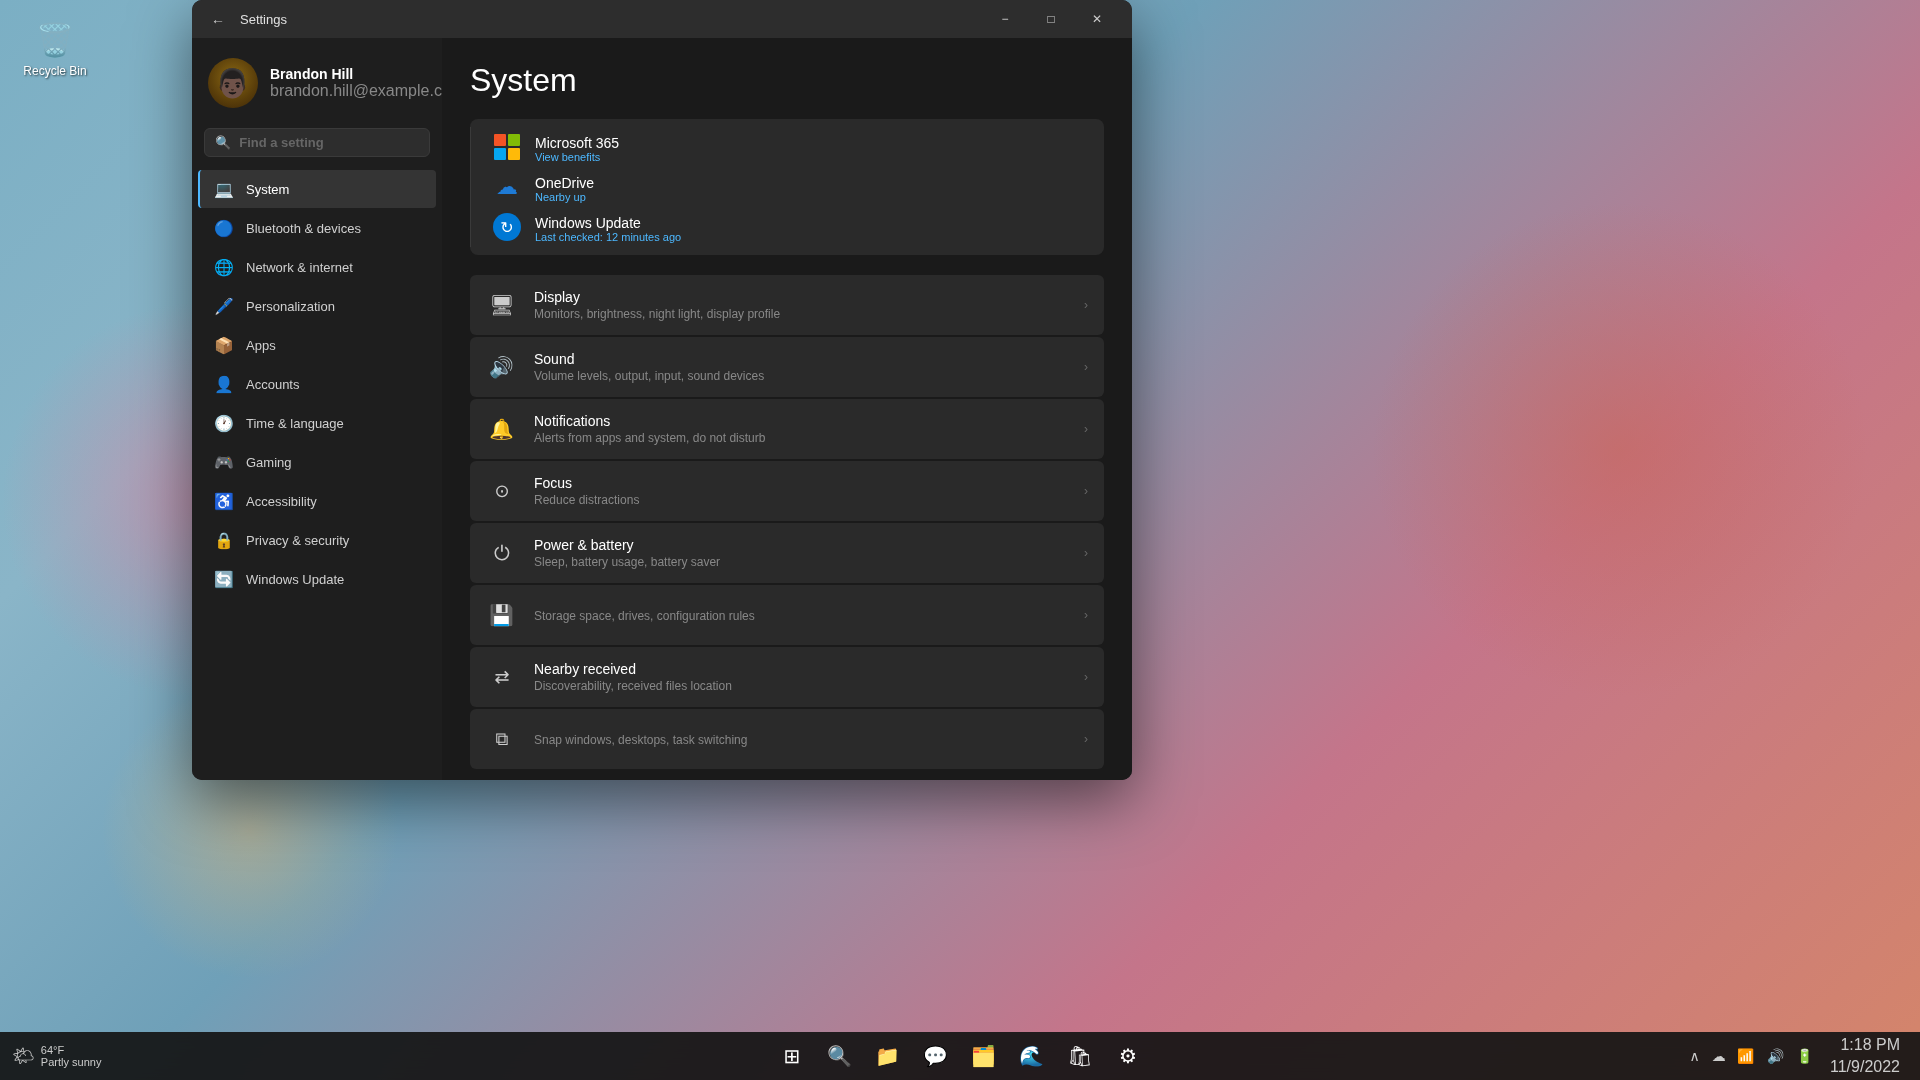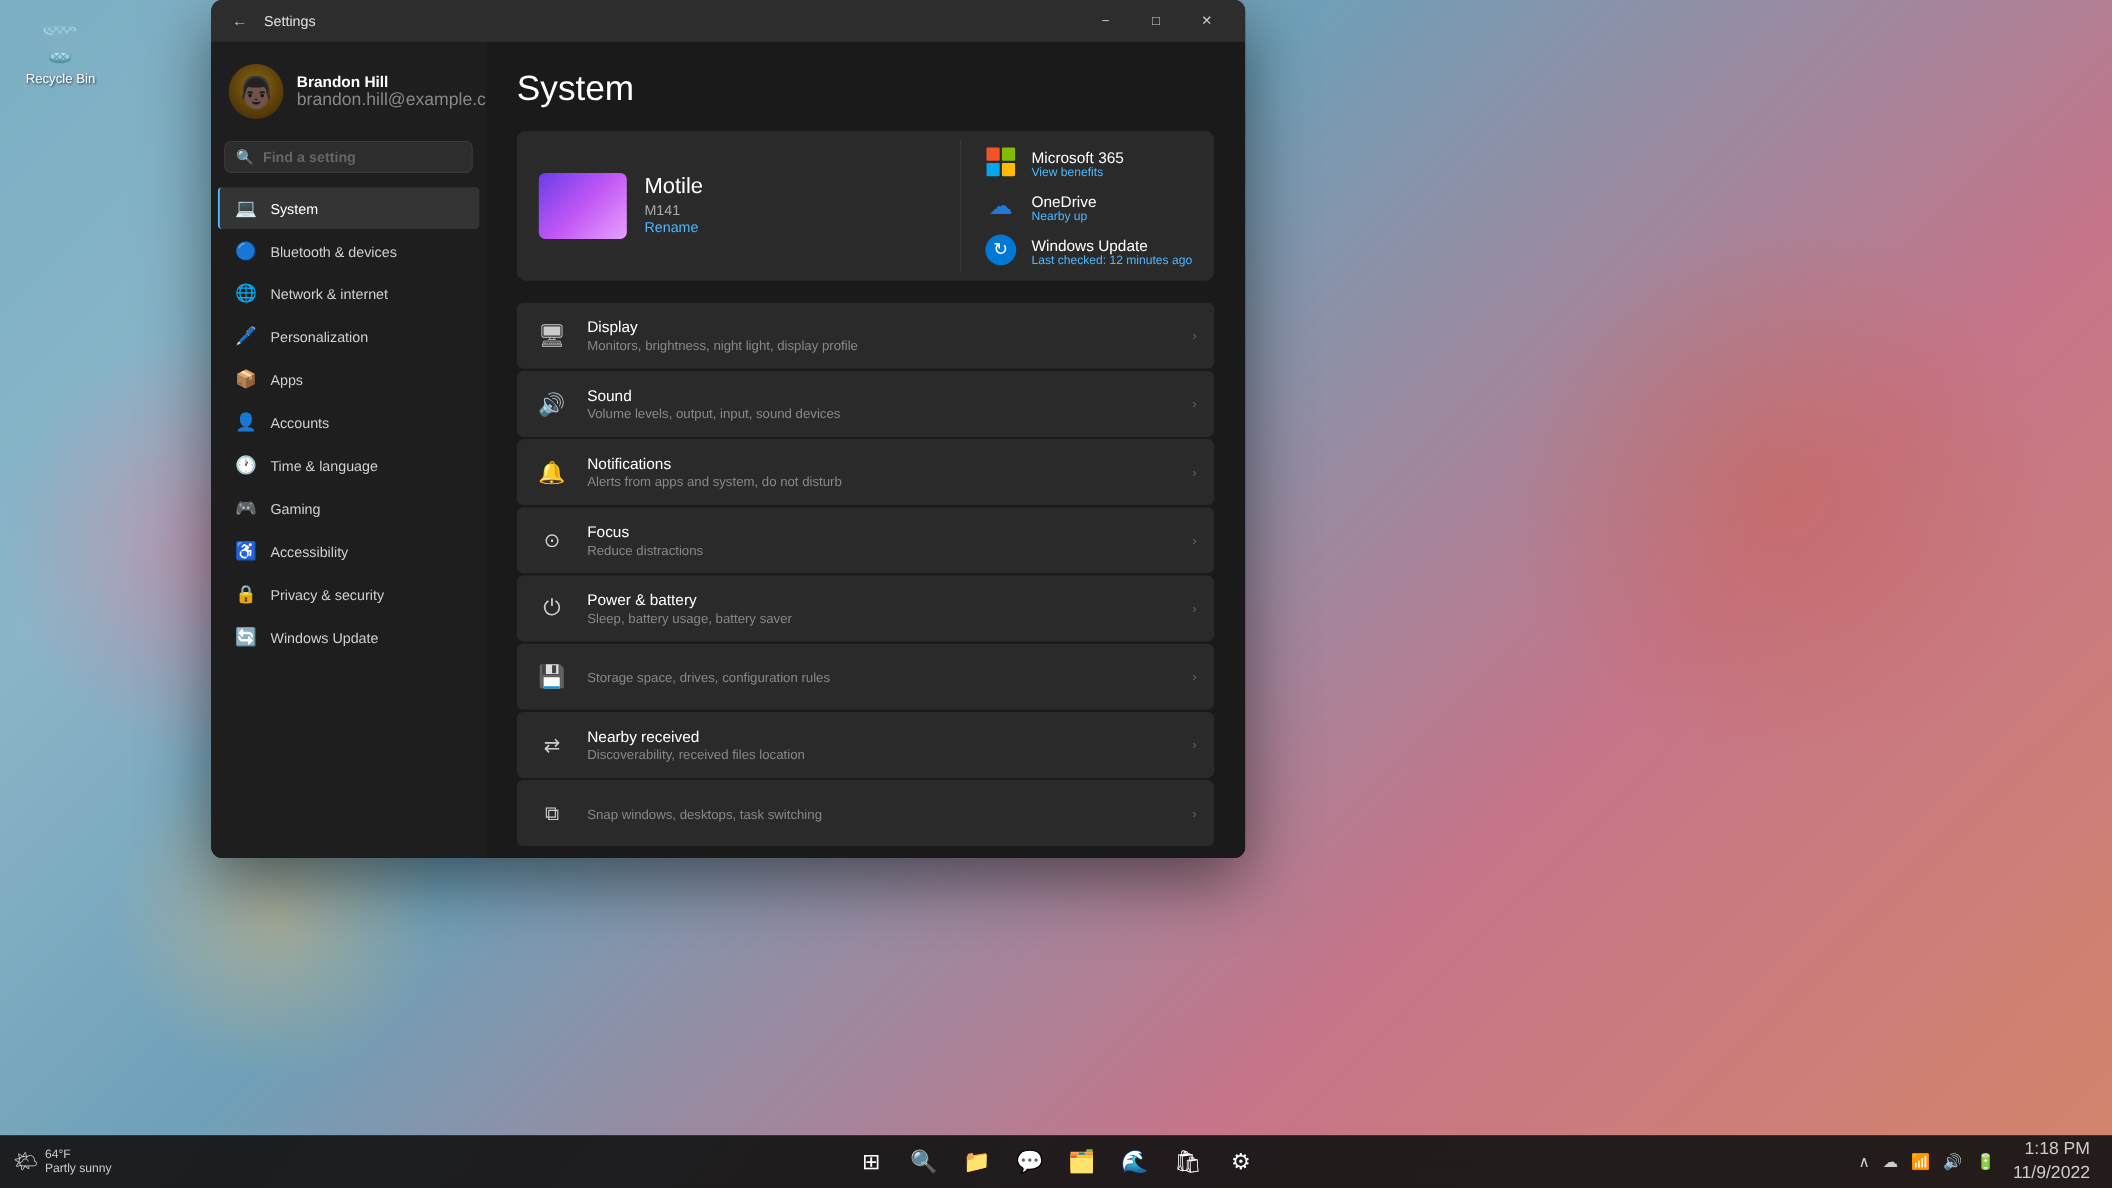--- a/index.html
+++ b/index.html
@@ -505,28 +505,20 @@
           <span class="nav-label">Windows Update</span>
         </div>
       </nav>
     </div>
 
     <div class="main-content">
 
       <h1 class="page-title">System</h1>
 
       <div class="info-row">
-        <div class="device-card">
-          <div class="device-thumb"></div>
-          <div>
-            <div class="device-name">Motile</div>
-            <div class="device-model">M141</div>
-            <a class="device-rename">Rename</a>
-          </div>
-        </div>
 
         <div class="divider-v"></div>
 
         <div class="info-cards">
 
           <div class="info-card-item">
             <div class="info-card-icon">
               <div class="ms365-grid">
                 <div class="ms365-cell ms365-red"></div>
                 <div class="ms365-cell ms365-green"></div>

